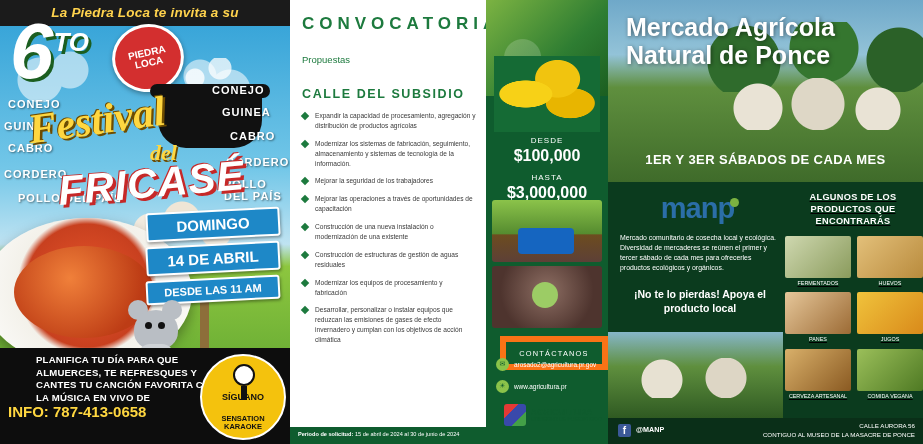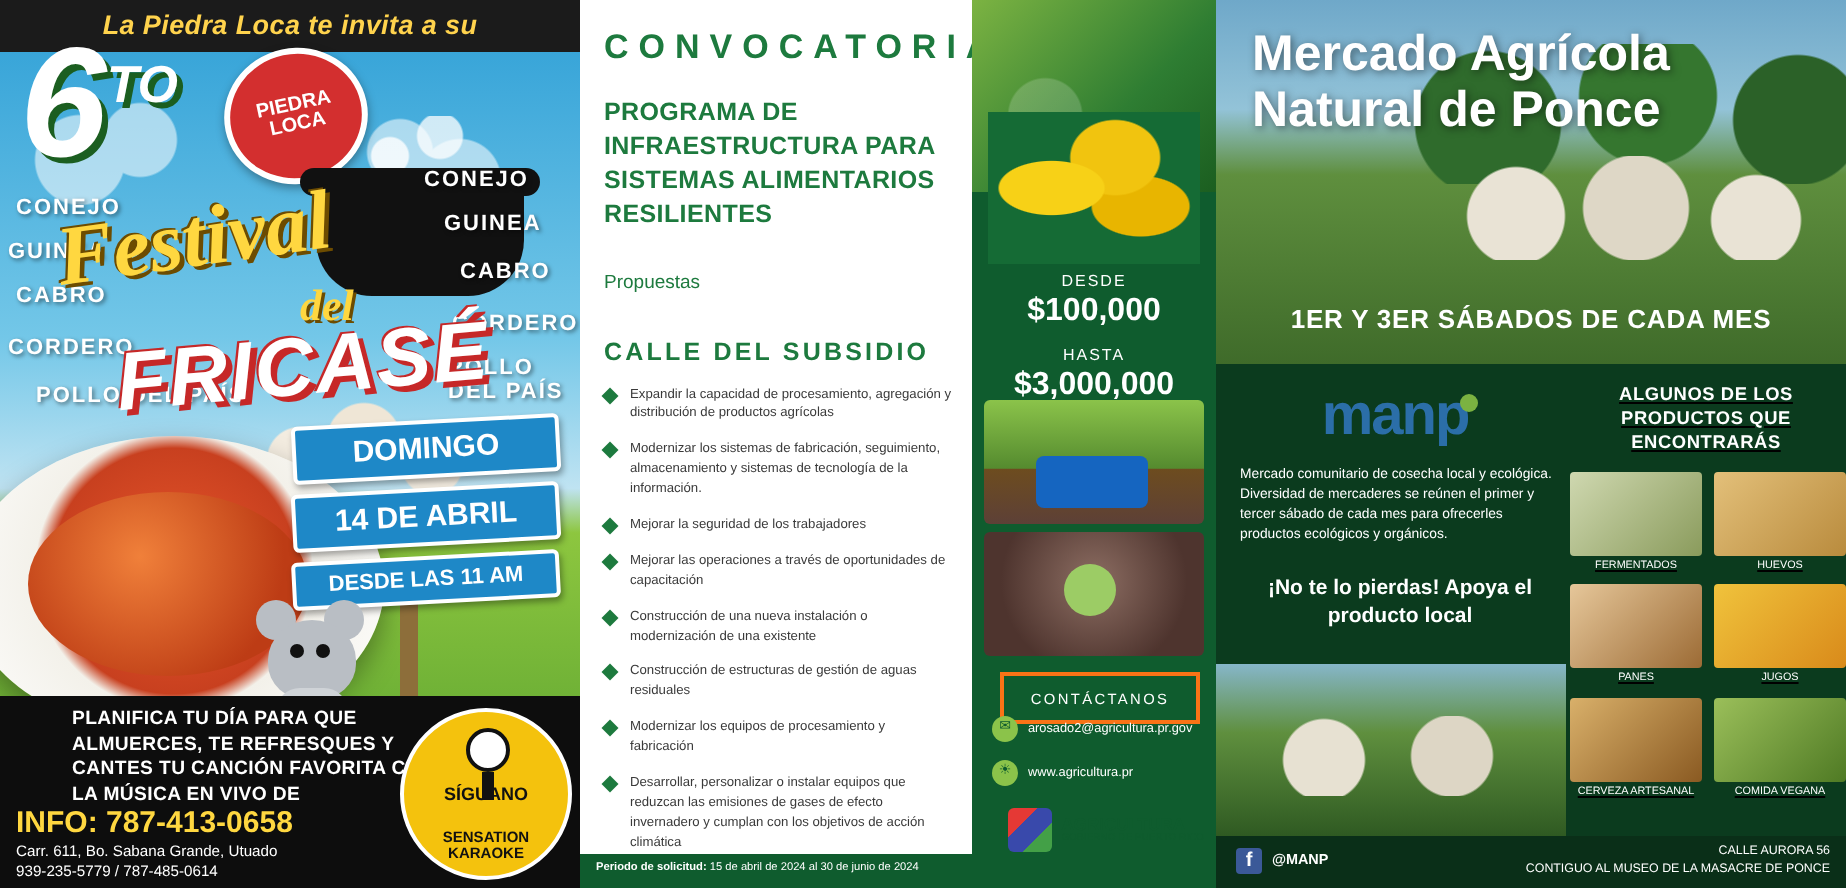--- a/index.html
+++ b/index.html
@@ -104,21 +104,21 @@
   .p2-amt{position:absolute;top:136px;left:0;width:122px;text-align:center;color:#fff;}
   .p2-amt .lbl{font-size:8px;letter-spacing:1px;}
   .p2-amt .big{font-size:16px;font-weight:bold;margin:2px 0 8px;}
   .p2-tractor{position:absolute;top:200px;left:6px;width:110px;height:62px;border-radius:3px;
     background:linear-gradient(#8bc34a,#558b2f 55%,#6d4c1f 56%,#5d4037);}
   .p2-tractor:after{content:"";position:absolute;bottom:8px;left:26px;width:56px;height:26px;background:#1565c0;border-radius:4px;}
   .p2-soil{position:absolute;top:266px;left:6px;width:110px;height:62px;border-radius:3px;
     background:radial-gradient(circle at 50% 40%,#8d6e63,#4e342e 70%);}
   .p2-soil:after{content:"";position:absolute;top:16px;left:40px;width:26px;height:26px;border-radius:50%;
     background:#9ccc65;}
-  .p2-cont{position:absolute;top:336px;left:14px;width:96px;height:22px;border:2px solid #f97316;
+  .p2-cont{position:absolute;top:336px;left:14px;width:96px;height:22px;border:6px solid #f97316;
     color:#fff;font-size:7.4px;letter-spacing:1.2px;display:flex;align-items:center;justify-content:center;}
   .p2-contact{position:absolute;bottom:42px;left:10px;color:#fff;font-size:6.4px;line-height:1.2;}
   .p2-contact div{display:flex;align-items:center;gap:5px;margin-bottom:9px;}
   .p2-contact .ic{width:13px;height:13px;border-radius:50%;background:#8bc34a;color:#0f5c2e;
     font-size:7px;display:flex;align-items:center;justify-content:center;flex:none;}
   .p2-footbar{position:absolute;bottom:0;left:0;width:318px;height:17px;background:#0f5c2e;}
   .p2-footbar .pl{position:absolute;left:8px;top:4px;color:#fff;font-size:5.6px;}
   .p2-footbar .pl b{color:#fff;}
   .p2-agri{position:absolute;right:6px;bottom:18px;display:flex;align-items:center;gap:5px;}
   .p2-agri .seal{width:22px;height:22px;border-radius:3px;
@@ -234,39 +234,34 @@
       <div class="ear r"></div>
       <div class="head"></div>
       <div class="eye l"></div>
       <div class="eye r"></div>
       <div class="body"></div>
     </div>
 
     <div class="p1-bottom">
       <div class="msg">PLANIFICA TU DÍA PARA QUE ALMUERCES, TE REFRESQUES Y CANTES TU CANCIÓN FAVORITA CON LA MÚSICA EN VIVO DE</div>
       <div class="p1-info">INFO: 787-413-0658</div>
-      <div class="p1-addr">
-        <div>Carr. 611, Bo. Sabana Grande, Utuado</div>
-        <div>939-235-5779 / 787-485-0614</div>
-      </div>
       <div class="p1-karaoke">
         <div class="mic">
           <div class="cap"></div>
           <div class="stick"></div>
         </div>
         <span class="sig">SÍGUANO</span>
         <span>SENSATION KARAOKE</span>
       </div>
     </div>
   </div>
 
   <div class="p2">
     <div class="p2-left">
       <div class="p2-title">CONVOCATORIA</div>
-      <div class="p2-sub">PROGRAMA DE INFRAESTRUCTURA PARA SISTEMAS ALIMENTARIOS RESILIENTES</div>
       <div class="p2-prop">Propuestas</div>
       <div class="p2-usos">CALLE DEL SUBSIDIO</div>
       <ul class="p2-list">
         <li>Expandir la capacidad de procesamiento, agregación y distribución de productos agrícolas</li>
         <li>Modernizar los sistemas de fabricación, seguimiento, almacenamiento y sistemas de tecnología de la información.</li>
         <li>Mejorar la seguridad de los trabajadores</li>
         <li>Mejorar las operaciones a través de oportunidades de capacitación</li>
         <li>Construcción de una nueva instalación o modernización de una existente</li>
         <li>Construcción de estructuras de gestión de aguas residuales</li>
         <li>Modernizar los equipos de procesamiento y fabricación</li>

